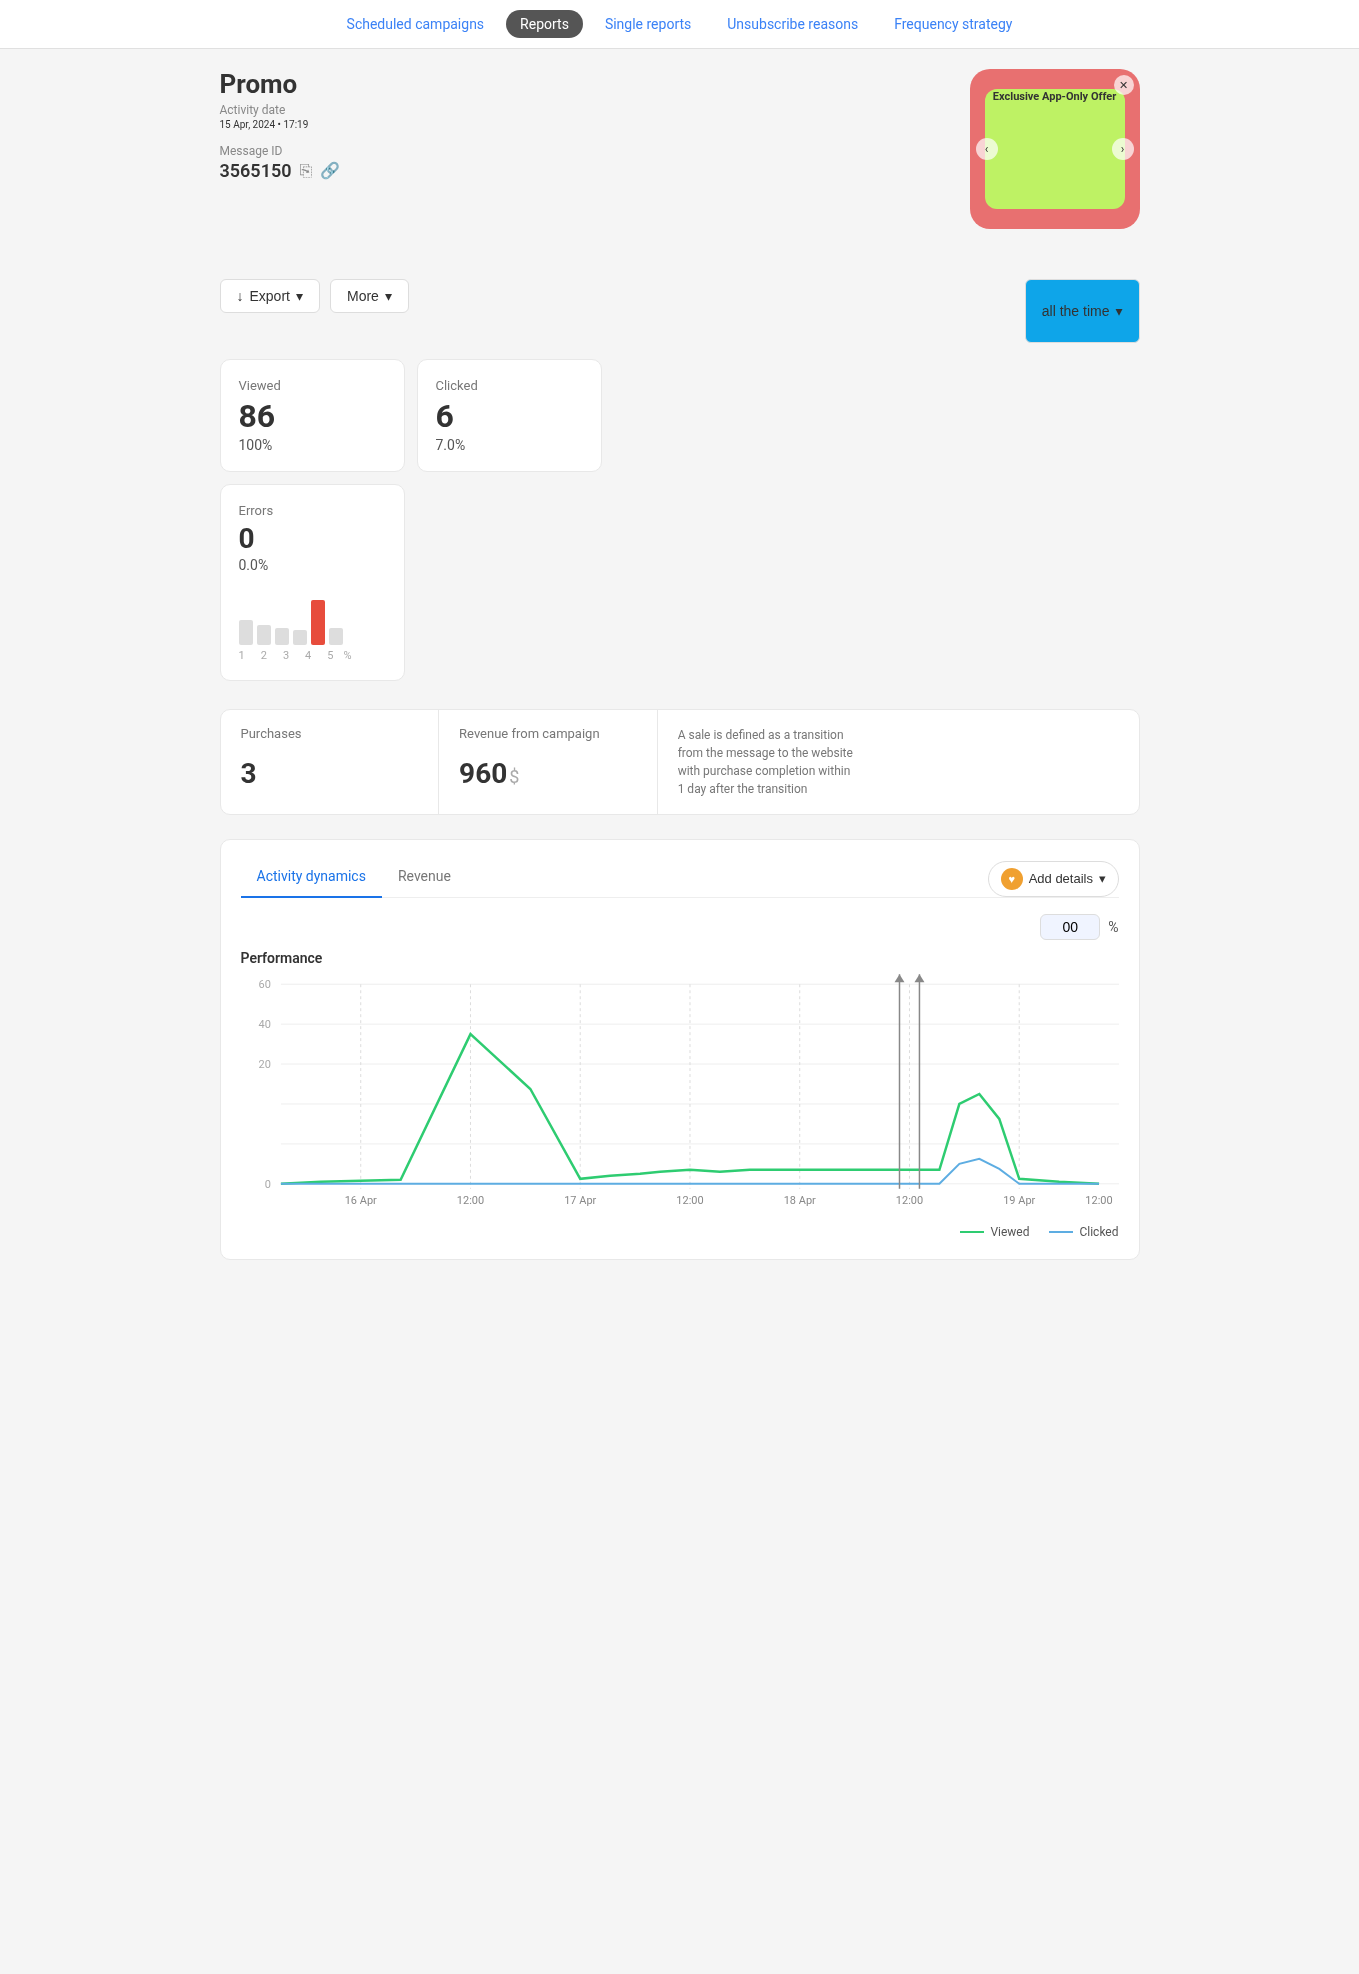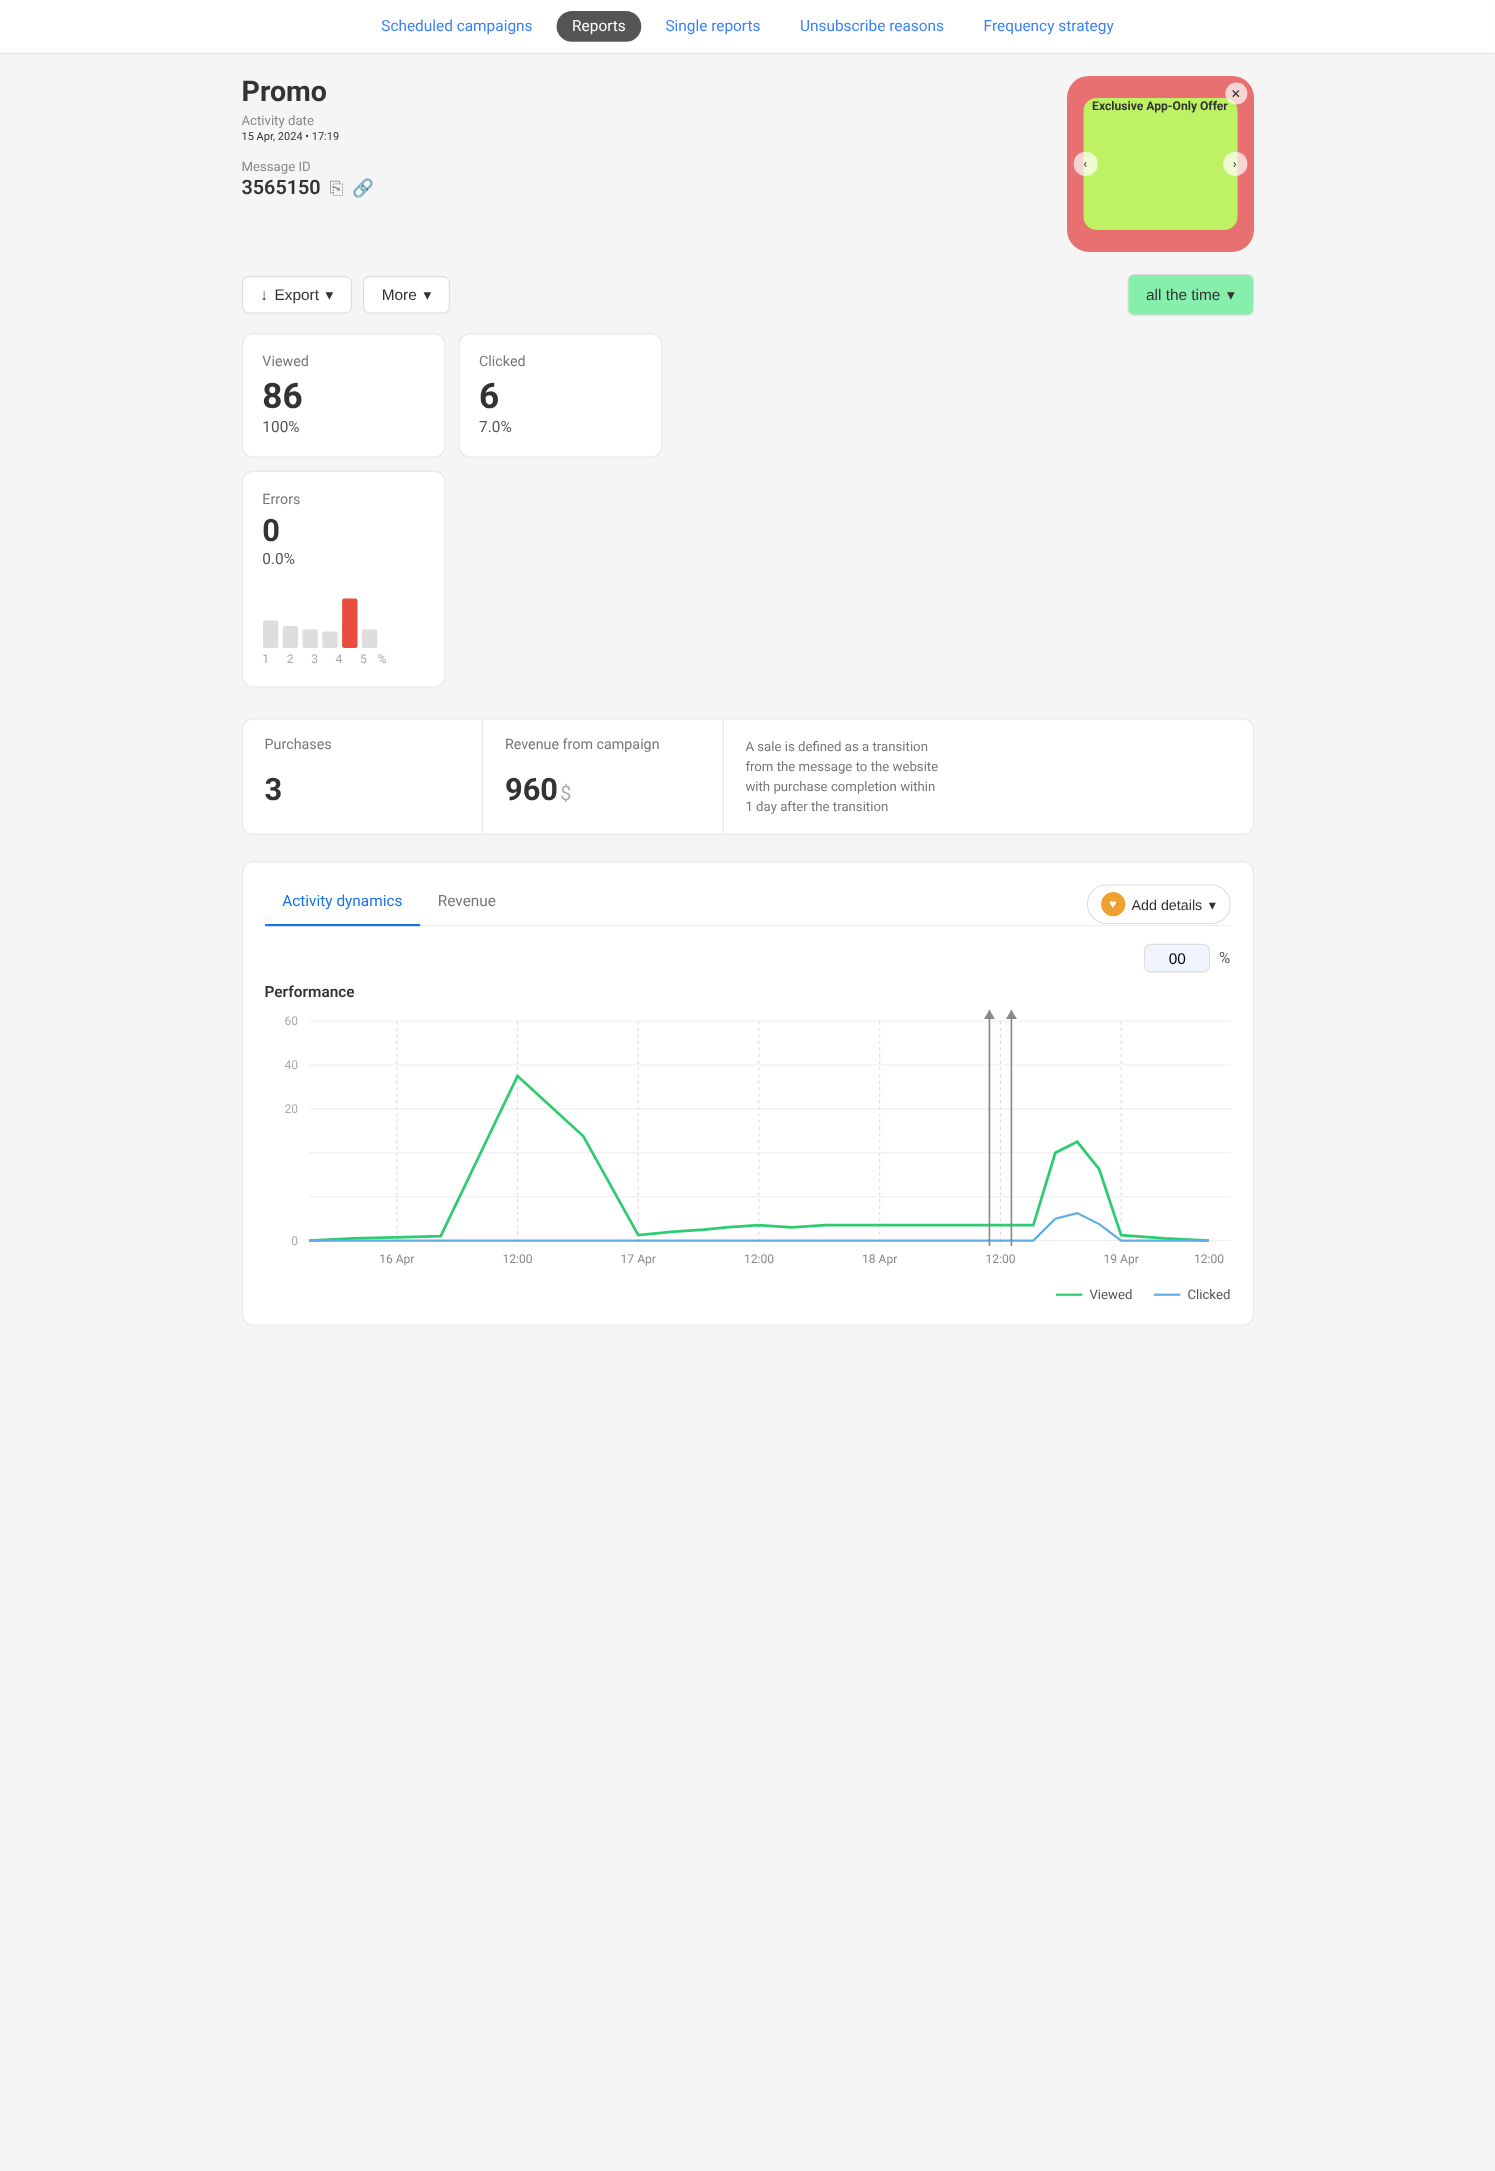--- a/index.html
+++ b/index.html
@@ -24,40 +24,40 @@
     .preview-phone { width: 170px; height: 160px; background: #e87070; border-radius: 20px; position: relative; overflow: hidden; display: flex; align-items: center; justify-content: center; flex-shrink: 0; }
     .preview-phone-inner { background: #bef264; border-radius: 12px; width: 140px; height: 120px; display: flex; align-items: center; justify-content: flex-start; flex-direction: column; }
     .preview-text { font-size: 11px; font-weight: 700; text-align: center; color: #333; line-height: 1.4; }
     .phone-arrow-left { position: absolute; left: 6px; top: 50%; transform: translateY(-50%); background: rgba(255,255,255,0.7); border-radius: 50%; width: 22px; height: 22px; display: flex; align-items: center; justify-content: center; cursor: pointer; font-size: 12px; }
     .phone-arrow-right { position: absolute; right: 6px; top: 50%; transform: translateY(-50%); background: rgba(255,255,255,0.7); border-radius: 50%; width: 22px; height: 22px; display: flex; align-items: center; justify-content: center; cursor: pointer; font-size: 12px; }
     .phone-close { position: absolute; right: 6px; top: 6px; background: rgba(255,255,255,0.7); border-radius: 50%; width: 20px; height: 20px; display: flex; align-items: center; justify-content: center; cursor: pointer; font-size: 11px; }
 
     .toolbar { display: flex; align-items: center; justify-content: space-between; margin: 20px 0 16px; }
     .toolbar-left { display: flex; gap: 10px; }
     .btn { display: flex; align-items: center; gap: 6px; padding: 8px 16px; border: 1px solid #ddd; border-radius: 6px; background: #fff; cursor: pointer; font-size: 14px; color: #333; }
-    .time-btn { display: flex; align-items: center; gap: 6px; padding: 10px 16px; border: 1px solid #ddd; border-radius: 6px; background: #86efac; cursor: pointer; font-size: 14px; color: #333; }
+    .time-btn { display: flex; align-items: center; gap: 6px; padding: 23px 16px; border: 1px solid #ddd; border-radius: 6px; background: #0ea5e9; cursor: pointer; font-size: 14px; color: #333; margin-top: 30px; }
     .stat-card { background: #fff; border-radius: 10px; padding: 18px; border: 1px solid #e8e8e8; }
     .stat-label { font-size: 13px; color: #777; margin-bottom: 4px; }
     .stat-value { font-size: 32px; font-weight: 700; margin-bottom: 2px; }
     .stat-percent { font-size: 14px; color: #555; }
 
     .clicked-card { background: #fff; border-radius: 10px; padding: 18px; border: 1px solid #e8e8e8; }
 
     .errors-card { background: #fff; border-radius: 10px; padding: 18px; border: 1px solid #e8e8e8; margin-bottom: 12px; }
     .errors-chart { margin-top: 12px; display: flex; align-items: flex-end; gap: 6px; height: 60px; }
     .bar-labels { display: flex; gap: 6px; margin-top: 4px; font-size: 11px; color: #aaa; }
     .purchase-cell { padding: 16px 20px; border-right: 1px solid #e8e8e8; }
     .purchase-cell:last-child { border-right: none; }
     .purchase-label { font-size: 13px; color: #777; margin-bottom: 16px; }
     .purchase-value { font-size: 28px; font-weight: 700; }
     .purchase-value .currency { font-size: 18px; font-weight: 400; color: #aaa; margin-left: 2px; }
     .purchase-note { font-size: 12px; color: #777; line-height: 1.5; padding: 16px 20px; display: flex; align-items: center; }
 
     .activity-section { background: #fff; border-radius: 10px; border: 1px solid #e8e8e8; padding: 20px; }
-    .activity-tabs { display: flex; align-items: flex-start; justify-content: space-between; margin-bottom: 16px; border-bottom: 1px solid #eee; padding-bottom: 0; }
+    .activity-tabs { display: flex; align-items: center; justify-content: space-between; margin-bottom: 16px; border-bottom: 1px solid #eee; padding-bottom: 0; }
     .activity-tabs-left { display: flex; gap: 0; }
     .tab { padding: 8px 16px 12px; cursor: pointer; font-size: 14px; color: #777; border-bottom: 2px solid transparent; margin-bottom: -1px; }
     .tab.active { color: #1a73e8; border-bottom: 2px solid #1a73e8; }
     .add-details-btn { display: flex; align-items: center; gap: 6px; padding: 6px 12px; border: 1px solid #ddd; border-radius: 20px; cursor: pointer; font-size: 13px; color: #333; background: #fff; }
     .add-details-icon { width: 22px; height: 22px; background: #f0a030; border-radius: 50%; display: flex; align-items: center; justify-content: center; color: #fff; font-size: 11px; }
 
     .percent-input-row { display: flex; align-items: center; gap: 8px; justify-content: flex-end; margin-bottom: 10px; }
     .percent-input { width: 60px; padding: 4px 8px; border: 1px solid #ddd; border-radius: 6px; font-size: 14px; text-align: center; background: #f0f4ff; }
     .percent-symbol { font-size: 14px; color: #555; }
 

